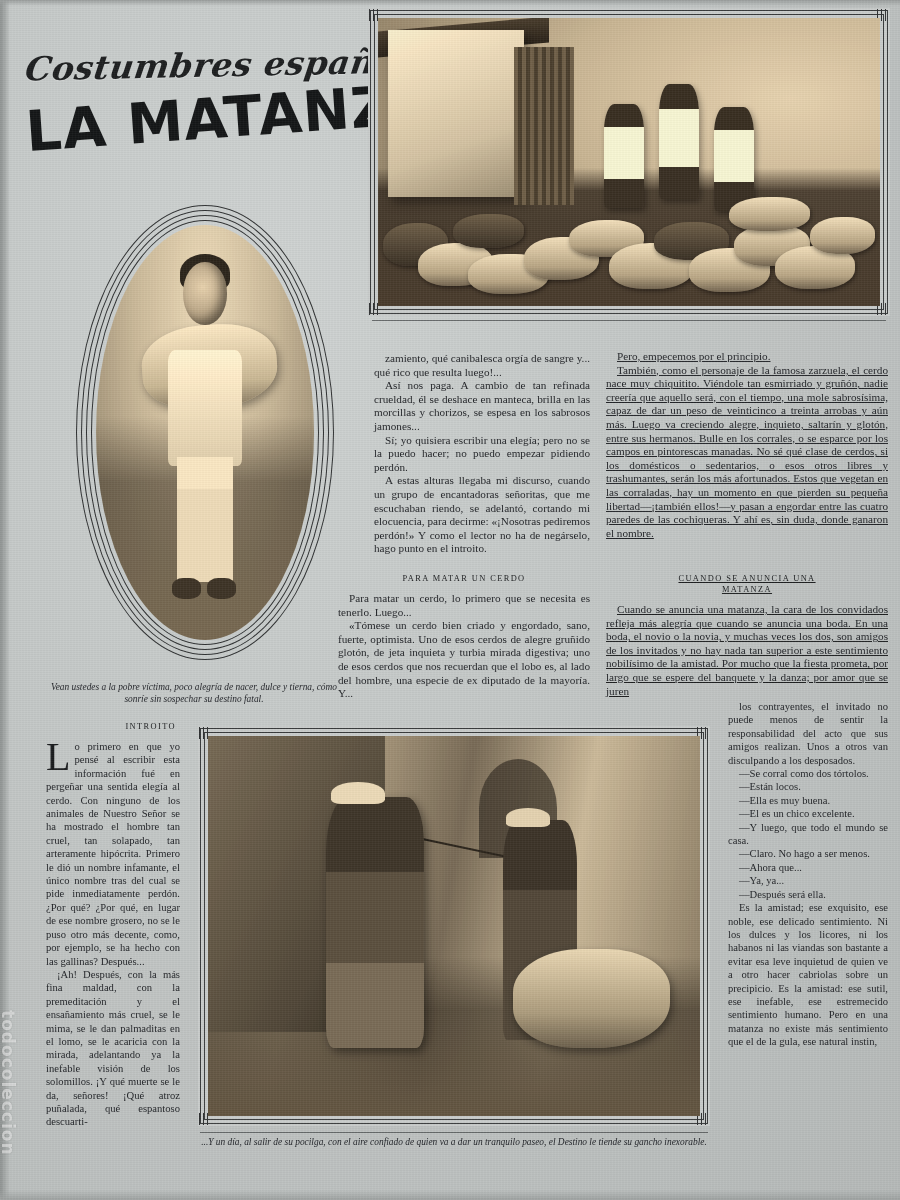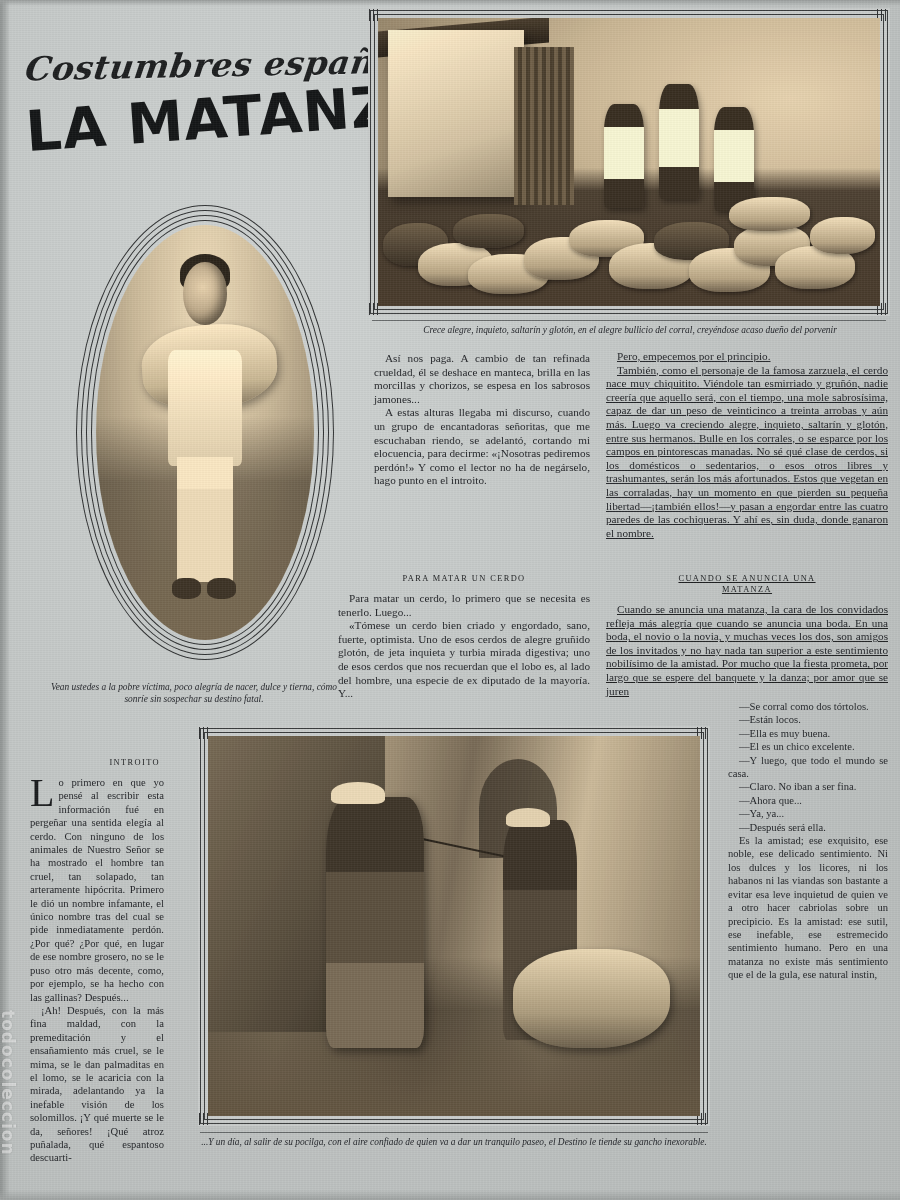--- a/index.html
+++ b/index.html
@@ -222,21 +222,20 @@
         <div class="pig dkpig" style="left:55%;bottom:16%;width:15%;height:13%;"></div>
         <div class="pig" style="left:62%;bottom:5%;width:16%;height:15%;"></div>
         <div class="pig" style="left:71%;bottom:14%;width:15%;height:14%;"></div>
         <div class="pig" style="left:79%;bottom:6%;width:16%;height:15%;"></div>
         <div class="pig" style="left:86%;bottom:18%;width:13%;height:13%;"></div>
         <div class="pig" style="left:70%;bottom:26%;width:16%;height:12%;"></div>
       </div>
     </div>
   </div>
   <div class="rule-thin" style="position:absolute;left:372px;top:320px;width:514px;"></div>
-  <div class="caption" style="position:absolute;left:372px;top:324px;width:516px;">Crece alegre, inquieto, saltarín y glotón, en el alegre bullicio del corral, creyéndose acaso dueño del porvenir</div>
 
   <div id="oval">
     <div class="ring r1"></div>
     <div class="ring r2"></div>
     <div class="ring r3"></div>
     <div class="ring r4"></div>
     <div class="oval-inner">
       <div class="ph-boy">
         <div class="piglet"></div>
         <div class="hair"></div>
@@ -244,21 +243,23 @@
         <div class="smock"></div>
           <div class="legs"></div>
         <div class="shoe s1"></div>
           <div class="shoe s2"></div>
       </div>
     </div>
   </div>
   <div class="caption" style="position:absolute;left:44px;top:681px;width:300px;">Vean ustedes a la pobre víctima, poco alegría de nacer, dulce y tierna, cómo sonríe sin sospechar su destino fatal.</div>
 
   <div class="col body-text" style="left:374px;top:352px;width:216px;">
+    <p>zamiento, qué canibalesca orgía de sangre y... qué rico que resulta luego!...</p>
     <p>Así nos paga. A cambio de tan refinada crueldad, él se deshace en manteca, brilla en las morcillas y chorizos, se espesa en los sabrosos jamones...</p>
+    <p>Sí; yo quisiera escribir una elegía; pero no se la puedo hacer; no puedo empezar pidiendo perdón.</p>
     <p>A estas alturas llegaba mi discurso, cuando un grupo de encantadoras señoritas, que me escuchaban riendo, se adelantó, cortando mi elocuencia, para decirme: «¡Nosotras pediremos perdón!» Y como el lector no ha de negárselo, hago punto en el introito.</p>
   </div>
 
   <div class="col body-text" style="left:606px;top:350px;width:282px;text-decoration:underline;">
     <p>Pero, empecemos por el principio.</p>
     <p>También, como el personaje de la famosa zarzuela, el cerdo nace muy chiquitito. Viéndole tan esmirriado y gruñón, nadie creería que aquello será, con el tiempo, una mole sabrosísima, capaz de dar un peso de veinticinco a treinta arrobas y aún más. Luego va creciendo alegre, inquieto, saltarín y glotón, entre sus hermanos. Bulle en los corrales, o se esparce por los campos en pintorescas manadas. No sé qué clase de cerdos, si los domésticos o sedentarios, o esos otros libres y trashumantes, serán los más afortunados. Estos que vegetan en las corraladas, hay un momento en que pierden su pequeña libertad—¡también ellos!—y pasan a engordar entre las cuatro paredes de las cochiqueras. Y ahí es, sin duda, donde ganaron el nombre.</p>
   </div>
 
   <div class="col" style="left:338px;top:574px;width:252px;">
     <div class="sec-head">PARA MATAR UN CERDO</div>
@@ -270,33 +271,34 @@
 
   <div class="col" style="left:606px;top:574px;width:282px;text-decoration:underline;">
     <div class="sec-head">CUANDO SE ANUNCIA UNA</div>
     <div class="sec-head" style="margin-top:-7px;">MATANZA</div>
     <div class="body-text" style="margin-top:4px;">
       <p>Cuando se anuncia una matanza, la cara de los convidados refleja más alegría que cuando se anuncia una boda. En una boda, el novio o la novia, y muchas veces los dos, son amigos de los invitados y no hay nada tan superior a este sentimiento nobilísimo de la amistad. Por mucho que la fiesta prometa, por largo que se espere del banquete y la danza; por amor que se juren</p>
     </div>
   </div>
 
   <div class="col body-text narrow" style="left:728px;top:700px;width:160px;">
+    <p>los contrayentes, el invitado no puede menos de sentir la responsabilidad del acto que sus amigos realizan. Unos a otros van disculpando a los desposados.</p>
     <p>—Se corral como dos tórtolos.</p>
     <p>—Están locos.</p>
     <p>—Ella es muy buena.</p>
     <p>—El es un chico excelente.</p>
     <p>—Y luego, que todo el mundo se casa.</p>
-    <p>—Claro. No iban a ser fina.</p>
+    <p>—Claro. No hago a ser menos.</p>
     <p>—Ahora que...</p>
     <p>—Ya, ya...</p>
     <p>—Después será ella.</p>
     <p>Es la amistad; ese exquisito, ese noble, ese delicado sentimiento. Ni los dulces y los licores, ni los habanos ni las viandas son bastante a evitar esa leve inquietud de quien ve a otro hacer cabriolas sobre un precipicio. Es la amistad: ese sutil, ese inefable, ese estremecido sentimiento humano. Pero en una matanza no existe más sentimiento que el de la gula, ese natural instin,</p>
   </div>
 
-  <div class="col" style="left:30px;top:722px;width:134px;margin-top:36px;">
+  <div class="col" style="left:46px;top:722px;width:134px;">
     <div class="sec-head" style="text-align:right;padding-right:4px;">INTROITO</div>
     <div class="body-text narrow" style="margin-top:2px;">
       <span class="dropcap">L</span>
       <p class="noind">o primero en que yo pensé al escribir esta información fué en pergeñar una sentida elegía al cerdo. Con ninguno de los animales de Nuestro Señor se ha mostrado el hombre tan cruel, tan solapado, tan arteramente hipócrita. Primero le dió un nombre infamante, el único nombre tras del cual se pide inmediatamente perdón. ¿Por qué? ¿Por qué, en lugar de ese nombre grosero, no se le puso otro más decente, como, por ejemplo, se ha hecho con las gallinas? Después...</p>
       <p>¡Ah! Después, con la más fina maldad, con la premeditación y el ensañamiento más cruel, se le mima, se le dan palmaditas en el lomo, se le acaricia con la mirada, adelantando ya la inefable visión de los solomillos. ¡Y qué muerte se le da, señores! ¡Qué atroz puñalada, qué espantoso descuarti-</p>
     </div>
   </div>
 
   <div class="photo-frame" style="left:198px;top:726px;width:512px;height:400px;">
     <div class="rule-outer"></div>

